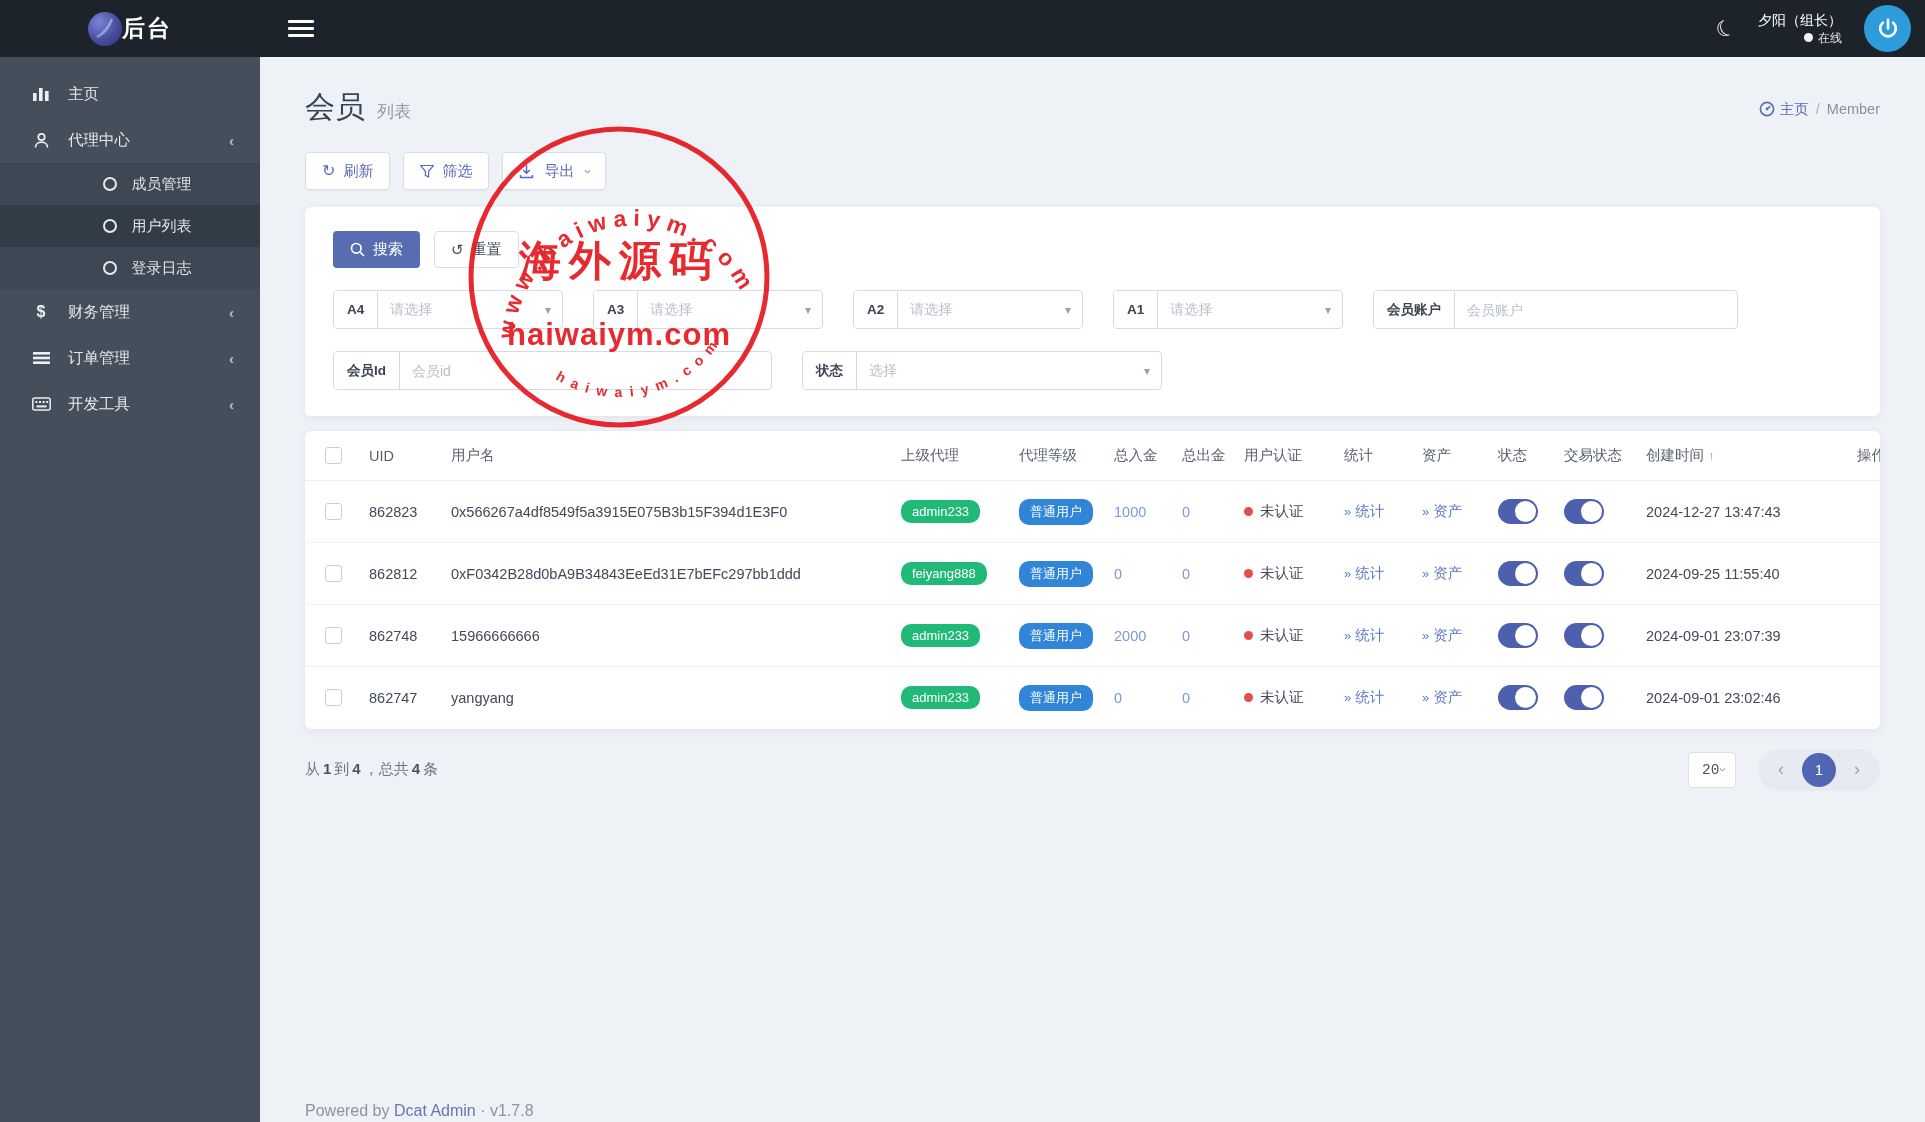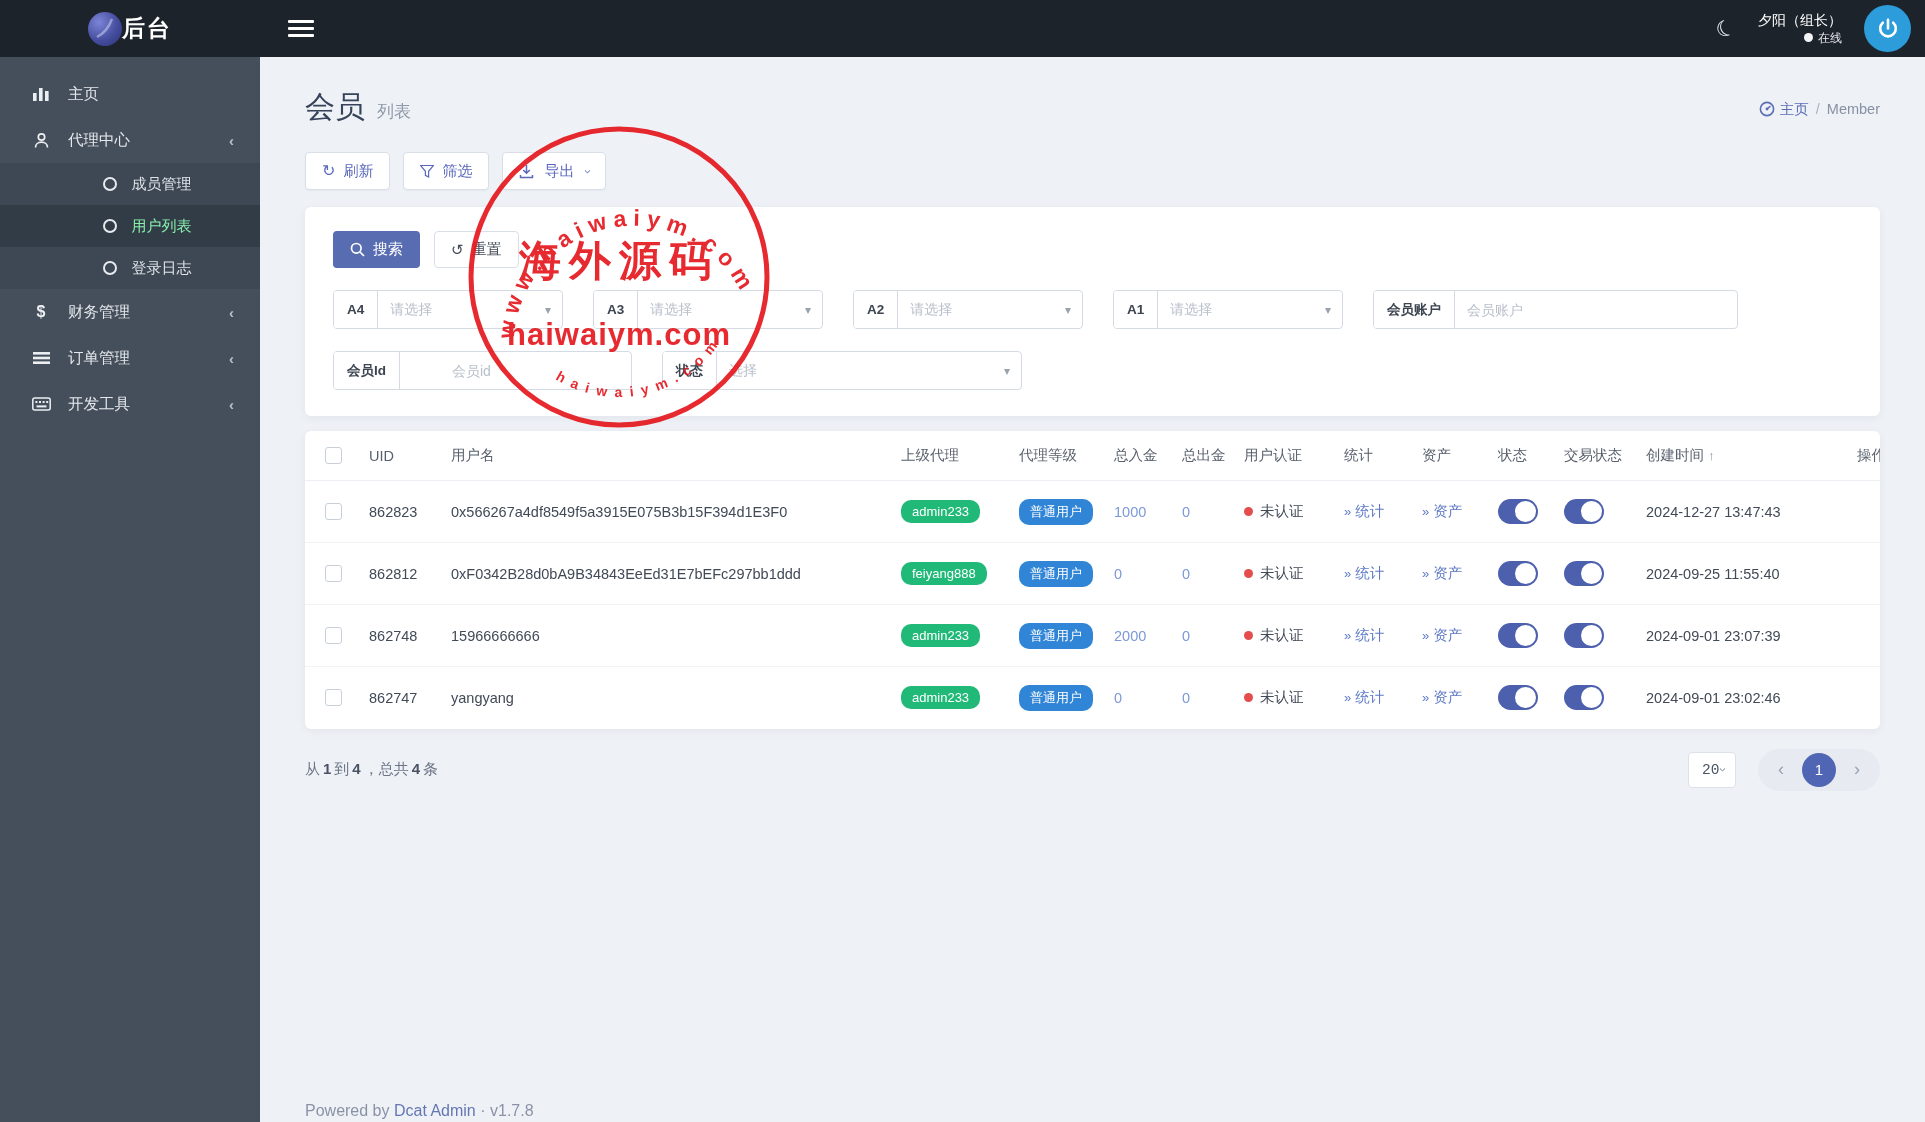--- a/index.html
+++ b/index.html
@@ -32,21 +32,21 @@
     position:absolute; top:57px; left:0; width:260px; height:1065px;
     background:#454f5b; padding-top:14px; z-index:9;
   }
   .side-item { height:46px; display:flex; align-items:center; padding:0 26px 0 30px;
     color:#e4e8ec; font-size:15.5px; cursor:pointer; }
   .side-item .s-icon { width:22px; margin-right:16px; display:flex; justify-content:center; color:#eceff2; font-size:16px; font-weight:700;}
   .side-item .chev { margin-left:auto; color:#b7bfc8; font-size:15px; font-weight:700; }
   .chev-down { display:inline-block; transform:rotate(-90deg); }
   .submenu { background:#3d4854; }
   .sub-item { height:42px; display:flex; align-items:center; padding-left:34px; color:#dfe3e8; font-size:15px; cursor:pointer;justify-content:center; }
-  .sub-item.active { background:#323c46; color:#86efac; }
+  .sub-item.active { background:#323c46; color:#e5e5e5; }
   .sub-item .ring { width:14px; height:14px; border:2px solid #e7eaee; border-radius:50%; margin-right:15px; }
   
   .content { position:absolute; top:57px; left:260px; width:1665px; height:1065px;
     padding:0 45px; display:flex; flex-direction:column; }
   .page-header { margin-top:30px; display:flex; align-items:baseline; }
   .page-title { font-size:30px; font-weight:500; color:#36435a; }
   .page-subtitle { font-size:17px; color:#8f99a8; margin-left:12px; }
   .breadcrumb { margin-left:auto; font-size:14.5px; color:#8791a3; display:flex; align-items:center; gap:7px; }
   .breadcrumb .crumb-home { color:#5b6eb5; cursor:pointer; display:flex; align-items:center; gap:5px;}
   .breadcrumb .sep { color:#aab2c0; }
@@ -68,21 +68,21 @@
   .btn-plain { height:37px; background:#fff; color:#454d5a; border:1px solid #d9dfe8; border-radius:4px;
     display:inline-flex; align-items:center; gap:8px; padding:0 16px; font-size:15px; cursor:pointer; }
   .filter-row { display:flex; gap:30px; margin-top:22px; }
   .igroup { display:flex; height:39px; border:1px solid #d5dbe4; border-radius:4px; overflow:hidden; background:#fff; }
   .igroup .ilabel { display:flex; align-items:center; padding:0 13px; font-size:13.5px; font-weight:700;
     color:#3c4450; border-right:1px solid #d5dbe4; background:#fff; white-space:nowrap; }
   .igroup .ifield { flex:1; display:flex; align-items:center; padding:0 12px; font-size:14px; color:#b9c0cb; position:relative; }
   .igroup input { border:none; outline:none; width:100%; font-size:14px; color:#414a57; font-family:inherit; }
   .igroup input::placeholder { color:#b9c0cb; }
   .igroup .arrow { position:absolute; right:11px; color:#9aa2ae; font-size:12px; }
-  .w-a { width:230px; } .w-acct { width:365px; } .w-id { width:299px;gap:40px; } .w-status { width:360px; }
+  .w-a { width:230px; } .w-acct { width:365px; } .w-id { width:439px; } .w-status { width:360px; }
   
   .table-card { margin-top:15px; background:#fff; border-radius:6px;
     box-shadow:0 2px 10px rgba(40,50,70,.06); overflow:hidden; }
   table { width:100%; border-collapse:collapse; table-layout:fixed; }
   th { text-align:left; font-size:14.5px; font-weight:500; color:#59616e; padding:15px 8px; border-bottom:1px solid #ecf0f4; }
   td { font-size:14.5px; color:#414a57; padding:0 8px; height:62px; border-bottom:1px solid #f1f3f7; }
   tr:last-child td { border-bottom:none; }
   .cb { width:17px; height:17px; border:1.5px solid #c8cfd9; border-radius:3px; background:#fff; cursor:pointer; margin-left:12px; }
   .badge { display:inline-block; padding:4px 11px; border-radius:10px; color:#fff; font-size:13px; }
   .badge-green { background:#21b978; }

